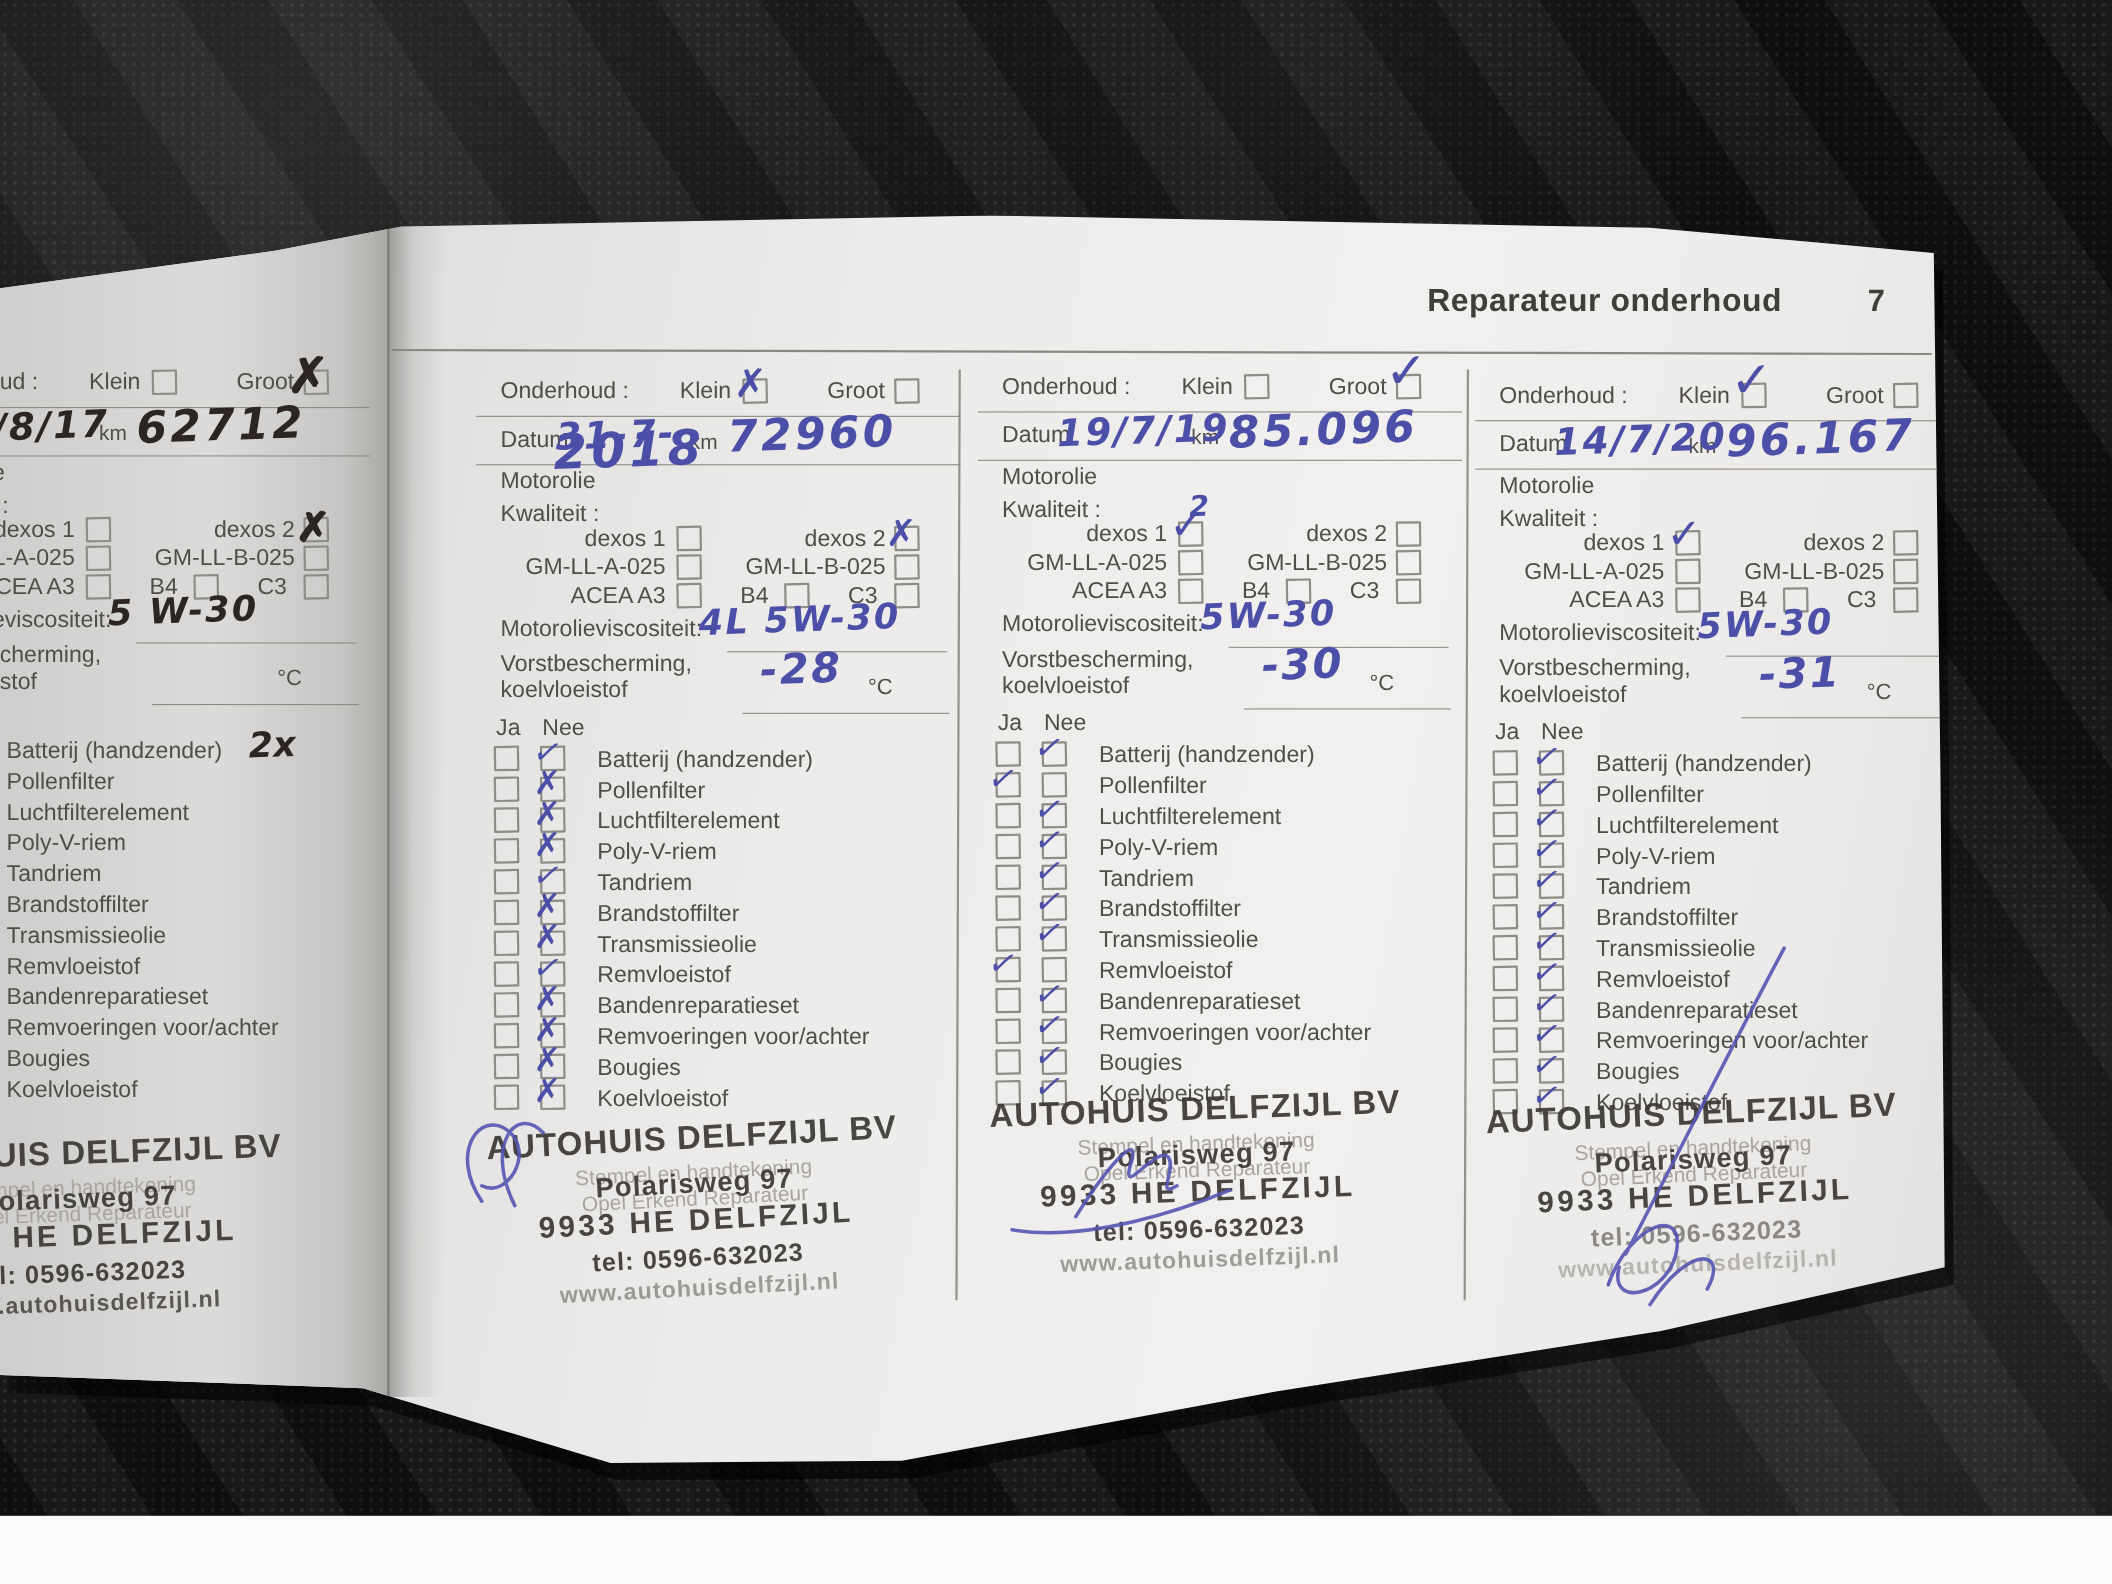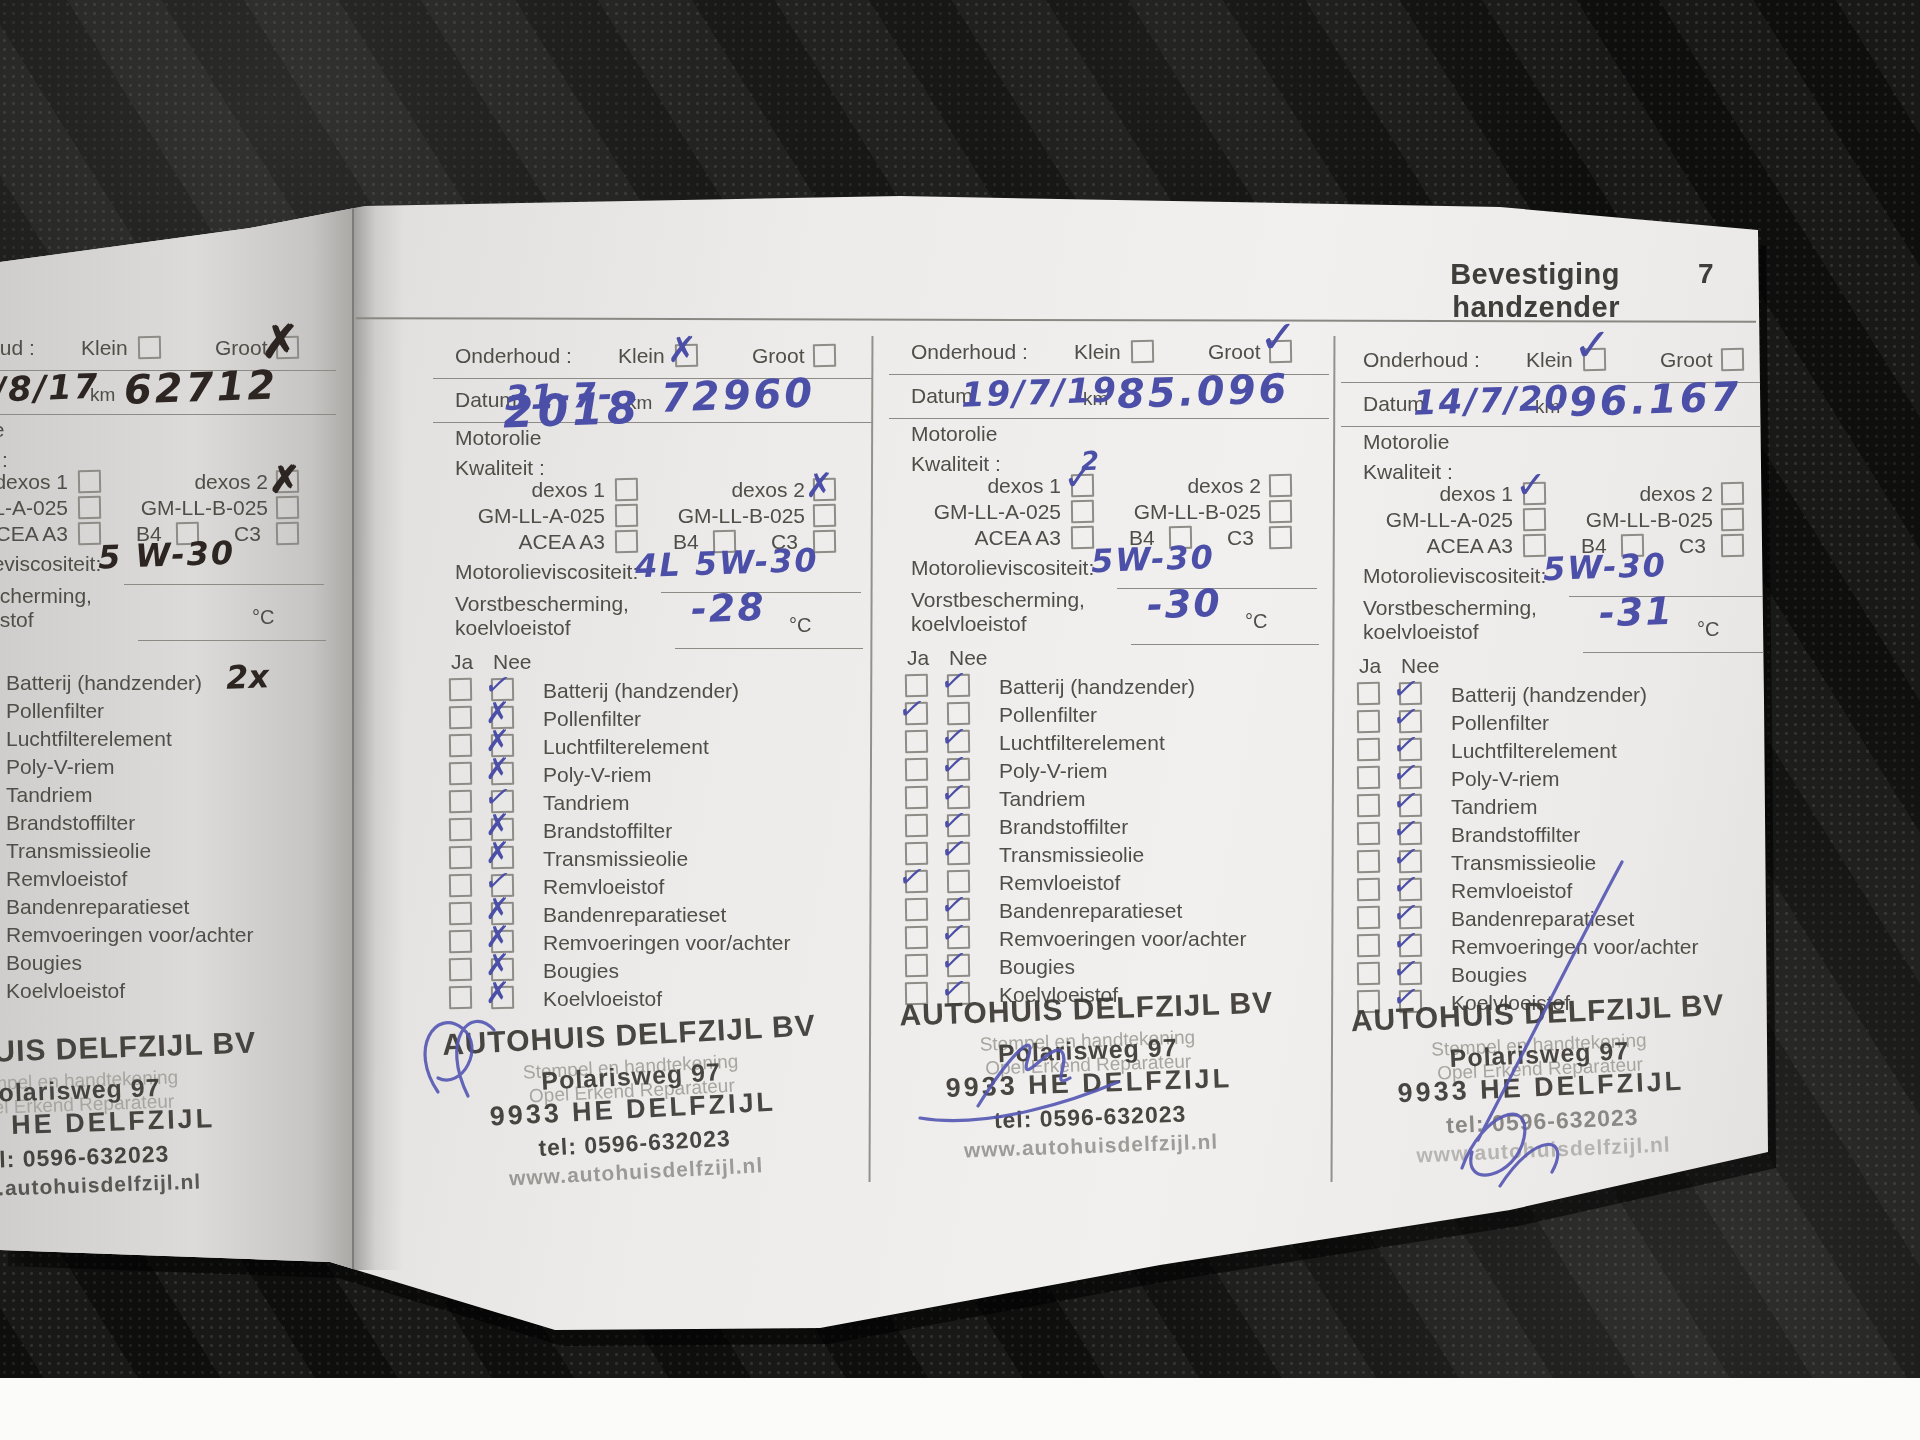--- a/index.html
+++ b/index.html
@@ -129,21 +129,21 @@
   .sig-svg{position:absolute;inset:0;width:1920px;height:1440px;z-index:5;pointer-events:none;}
 </style>
 </head>
 <body>
 
 <div class="photo">
   <div class="paper-shadow"></div>
   <div class="paper" id="paper">
     <div class="left-bg"></div>
     <div class="gutter"></div>
-    <span class="pg-title">Bevestiging handzender</span>
+    <span class="pg-title">Reparateur onderhoud</span>
     <span class="pg-num">7</span>
     <div class="header-rule"></div>
     <div class="divider d1"></div>
     <div class="divider d2"></div>
     <div class="left-clip" id="left-clip">
         <div class="record r1 ink-black-rec">
     <div class="row row-onderhoud">
       <span class="plbl l-onderhoud">Onderhoud :</span>
       <span class="plbl l-klein">Klein</span>
       <span class="cb box-klein"></span>

